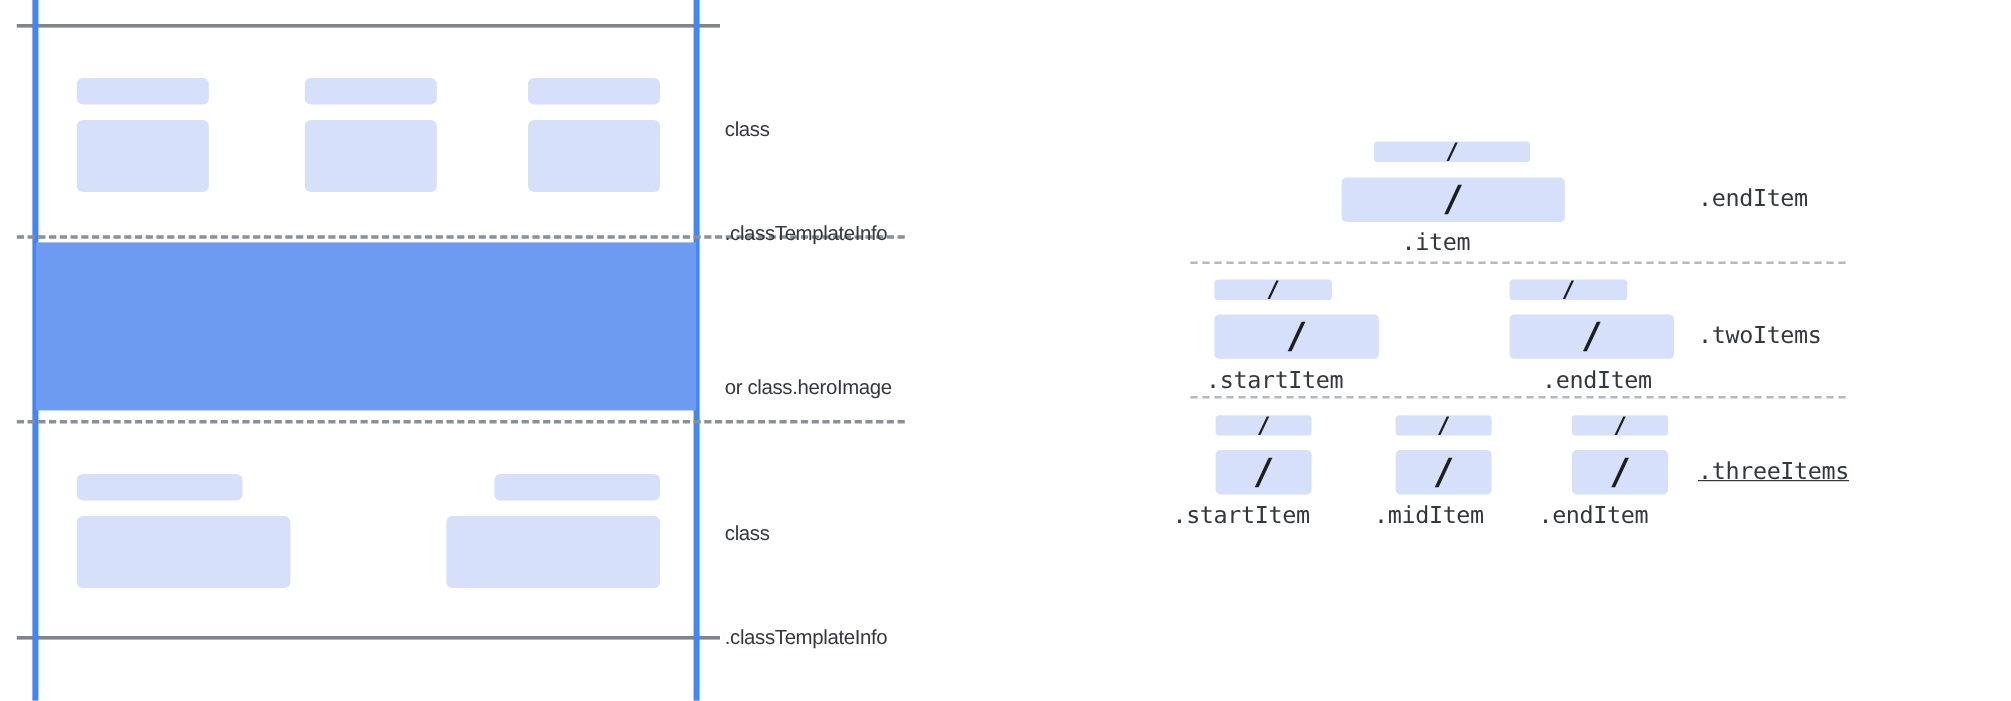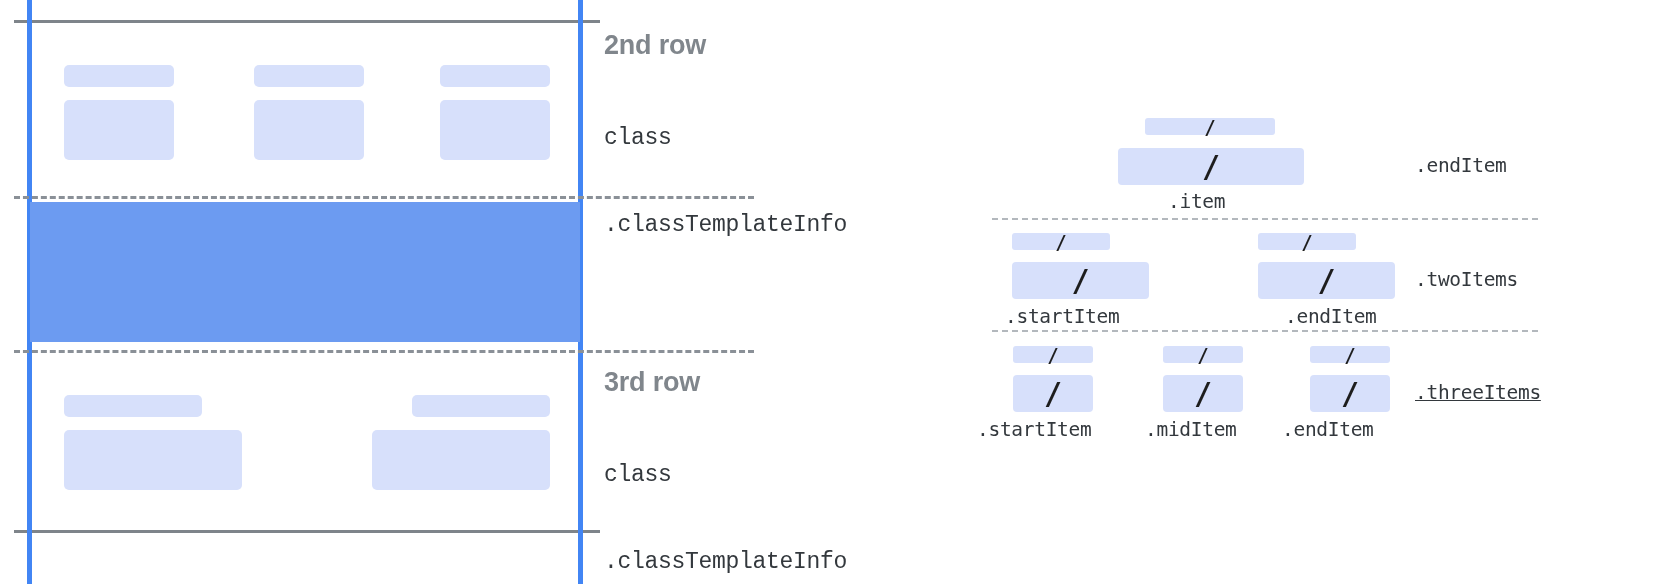--- a/index.html
+++ b/index.html
@@ -49,22 +49,22 @@
   
   .rowhead {
     font-family: "Liberation Sans", sans-serif;
     font-size: 27px;
     font-weight: bold;
     color: #80868c;
     letter-spacing: -0.2px;
     white-space: nowrap;
   }
   .mono {
-    font-family: Liberation Mono, monospace;
-    font-size: 23px;
+    font-family: Liberation Sans, sans-serif;
+    font-size: 17px;
     color: #33383d;
     white-space: pre;
     line-height: 29px;
     letter-spacing: -0.3px;
   }
   .mono-lbl {
     font-family: "DejaVu Sans Mono", monospace;
     font-size: 19.5px;
     color: #33383d;
     white-space: pre;
@@ -121,32 +121,31 @@
     <div class="abs" style="left:30px; top:356px; width:548px; height:170px;">
       <div class="abs ph" style="left:34px; top:39px; width:138px; height:22px;"></div>
       <div class="abs ph" style="left:34px; top:74px; width:178px; height:60px;"></div>
 
       <div class="abs ph" style="left:382px; top:39px; width:138px; height:22px;"></div>
       <div class="abs ph" style="left:342px; top:74px; width:178px; height:60px;"></div>
     </div>
   </div>
 
   <div class="abs" style="left:604px; top:30px;">
-    <div class="rowhead">2nd row</div>
     <div class="mono" style="margin-top:5px;">
       <div>class</div>
       <div>.classTemplateInfo</div>
     </div>
   </div>
 
   <div class="abs mono" style="left:604px; top:250px;">
+    <div>or class.heroImage</div>
   </div>
 
   <div class="abs" style="left:604px; top:367px;">
-    <div class="rowhead">3rd row</div>
     <div class="mono" style="margin-top:5px;">
       <div>class</div>
       <div>.classTemplateInfo</div>
       
       
     </div>
   </div>
 
   <div class="abs" style="left:990px; top:100px; width:600px; height:350px;">
 

